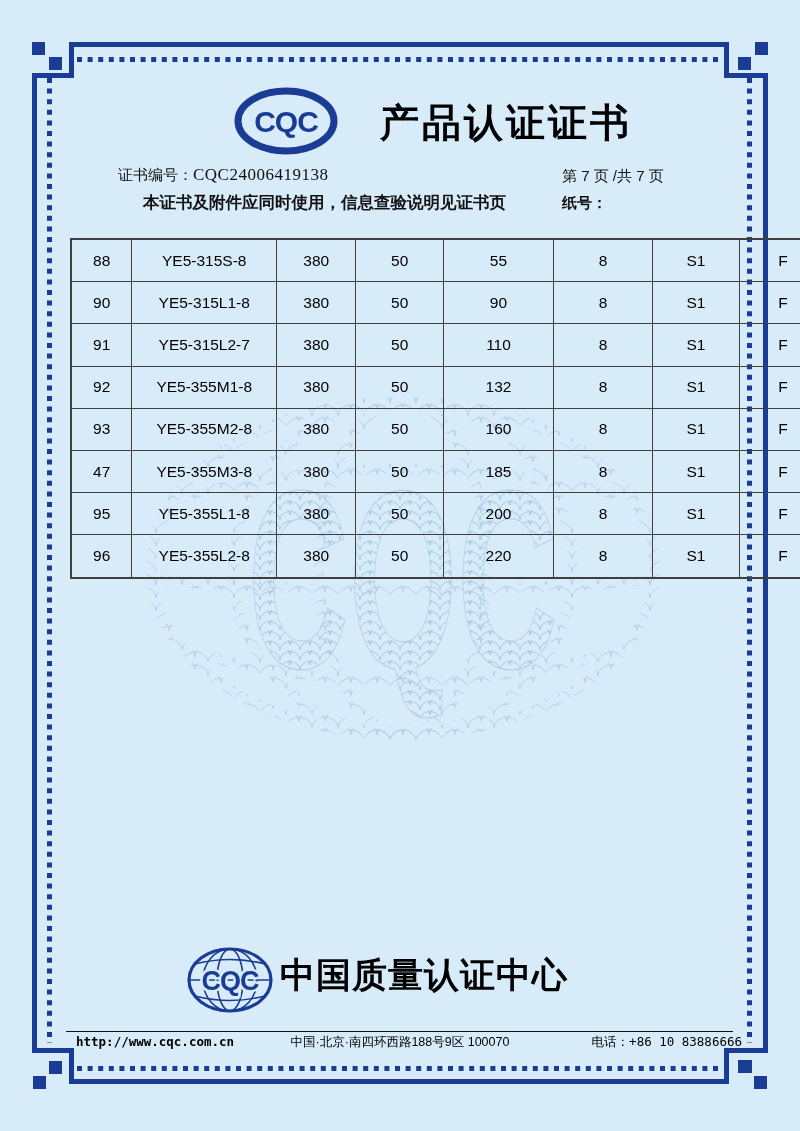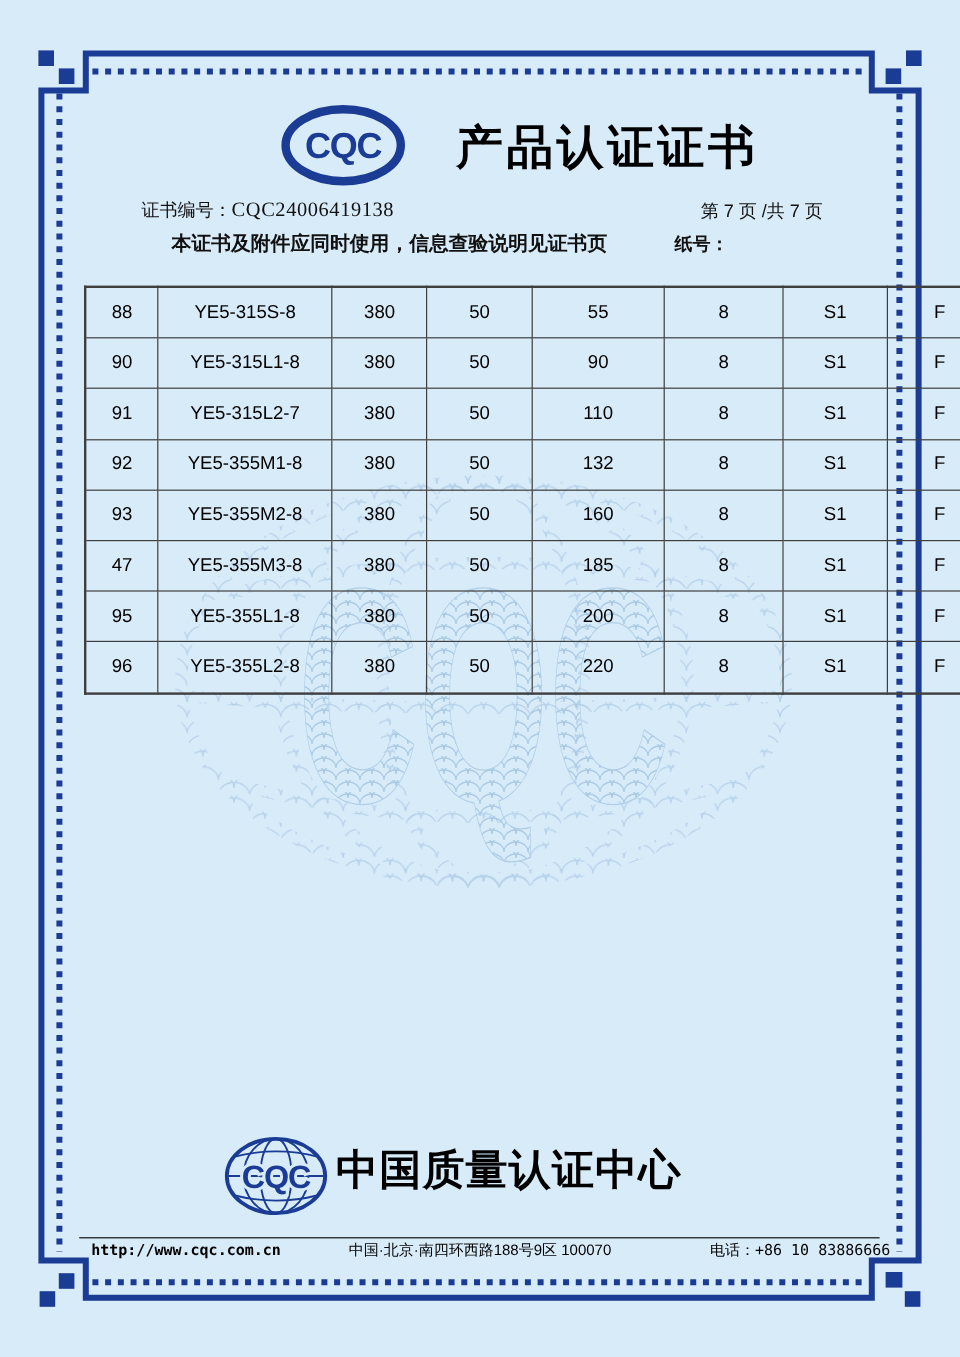--- a/index.html
+++ b/index.html
@@ -14,21 +14,21 @@
   
   .logo-top{left:233px;top:87px;width:106px;height:68px;}
   .page-title{
     left:348px;top:96px;font-size:39px;font-weight:bold;letter-spacing:3px;
     white-space:nowrap;color:#000;margin-left:32px;
   }
 
   
   .cert-line{left:118px;top:165px;font-size:15px;font-family:"Liberation Serif",serif;white-space:nowrap;}
   .cert-line .num{font-size:17px;letter-spacing:0.5px;}
-  .page-indicator{left:584px;top:167px;font-size:15px;white-space:nowrap;text-align:center;}
+  .page-indicator{left:562px;top:167px;font-size:15px;white-space:nowrap;text-align:center;}
   .usage-note{left:114px;top:192px;font-size:16.5px;font-weight:bold;white-space:nowrap;margin-left:29px;}
   .paper-label{left:562px;top:194px;font-size:15px;font-weight:bold;white-space:nowrap;}
 
   
   table.spec{
     position:absolute;z-index:1;left:70px;top:238px;width:758px;
     border-collapse:collapse;table-layout:fixed;background:transparent;
     border:2px solid #3f3f3f;
   }
   table.spec td{

